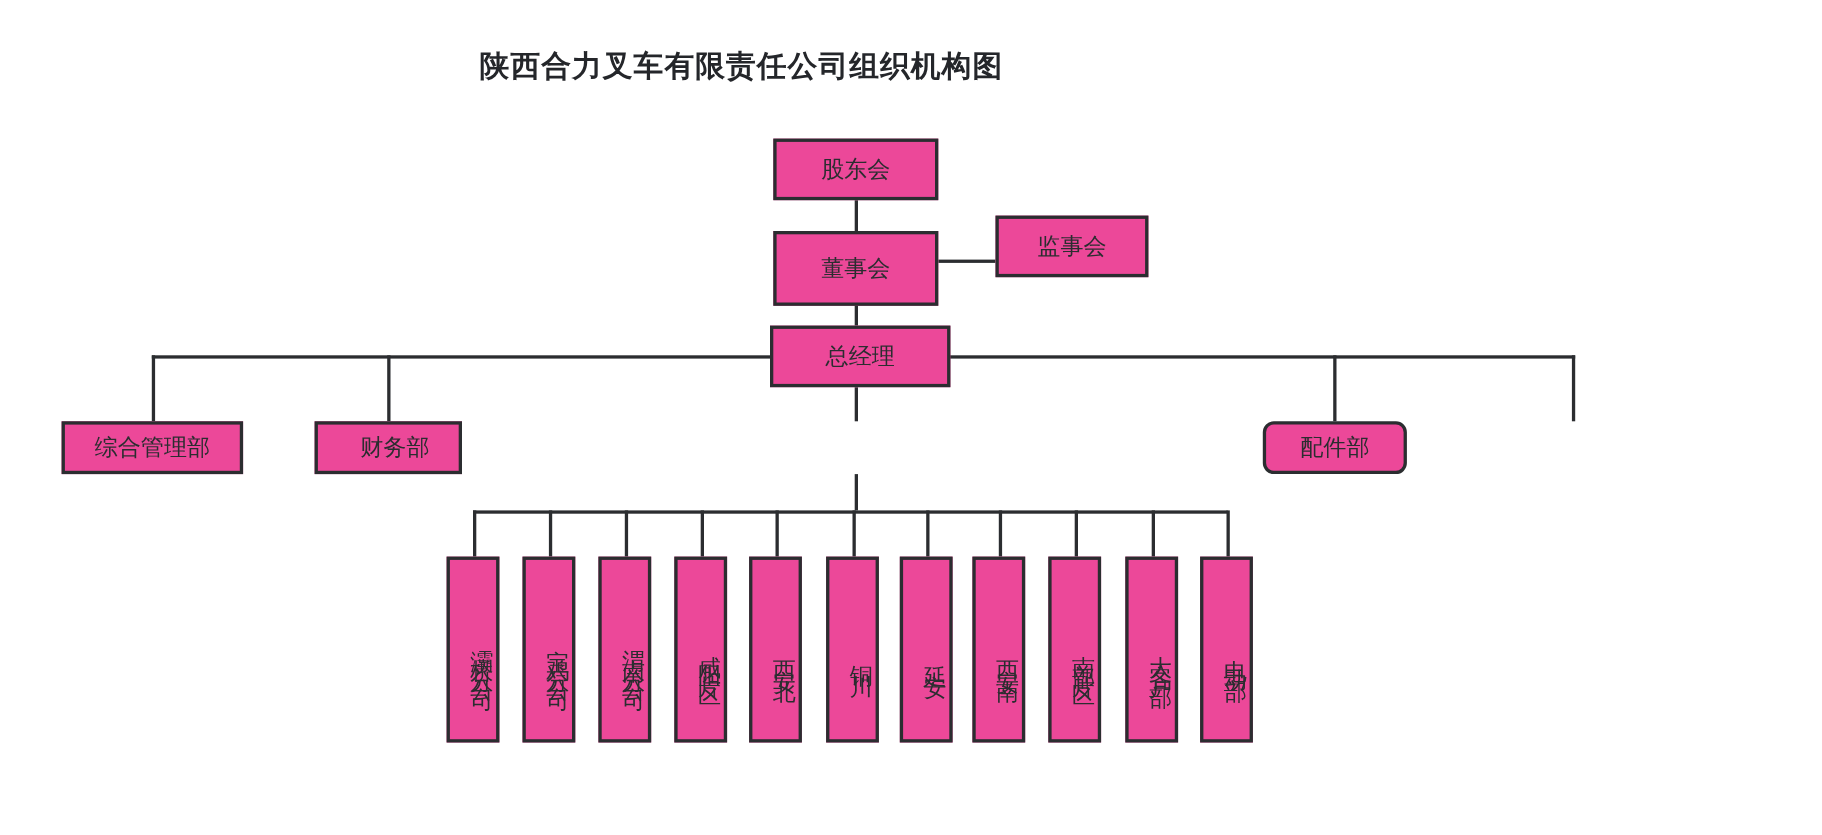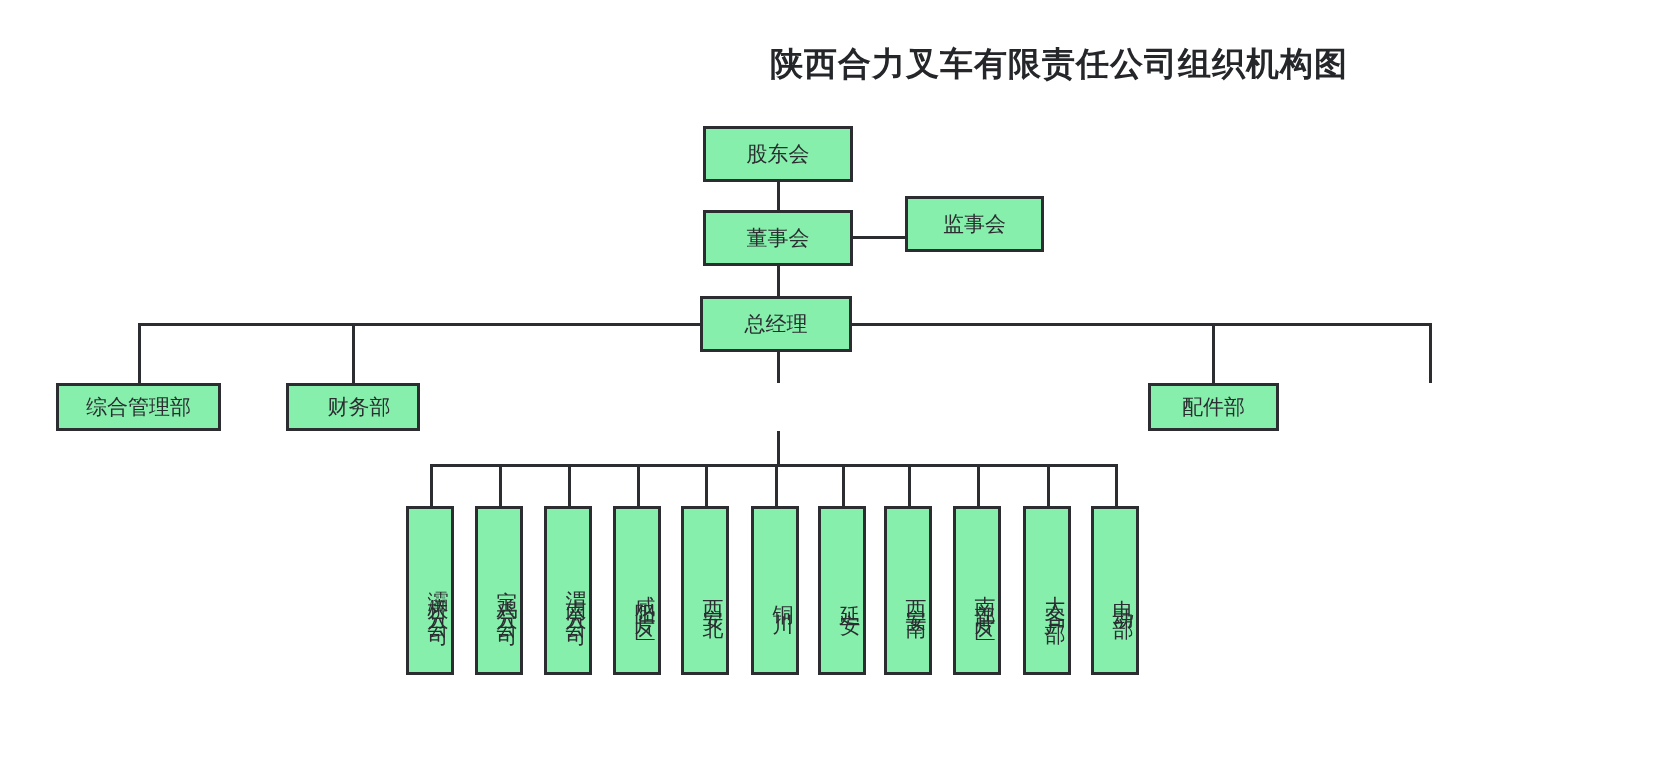--- a/index.html
+++ b/index.html
@@ -19,35 +19,35 @@
     background: #ffffff;
     overflow: hidden;
   }
 
   
   .chart-title {
     position: absolute;
     left: 0;
     top: 42px;
     width: 1348px;
-    text-align: right;
+    text-align: center;
     font-family: "Liberation Sans", "DejaVu Sans", sans-serif;
     font-weight: bold;
-    font-size: 33px;
+    font-size: 27px;
     letter-spacing: 1px;
     color: #24262a;
     white-space: nowrap;
   }
 
   
   .node {
     position: absolute;
     box-sizing: border-box;
     border: 3px solid #2b2d30;
-    background: #86efac;
+    background: #ec4899;
     display: flex;
     align-items: center;
     justify-content: center;
     font-size: 21px;
     line-height: 1.25;
     color: #2b2d30;
     text-align: center;
     white-space: nowrap;
     z-index: 2;
   }
@@ -82,45 +82,45 @@
 <body>
 
 <div id="canvas">
 
   <div class="chart-title">陕西合力叉车有限责任公司组织机构图</div>
 
   <div class="node" style="left:703px; top:126px; width:150px; height:56px;">股东会</div>
 
   <div class="vline" style="left:777px; top:182px; height:28px;"></div>
 
-  <div class="node" style="left:703px; top:210px; width:150px; height:56px;">董事会</div>
+  <div class="node" style="left:703px; top:210px; width:150px; height:68px;">董事会</div>
 
   <div class="hline" style="left:853px; top:236px; width:52px;"></div>
 
   <div class="node" style="left:905px; top:196px; width:139px; height:56px;">监事会</div>
 
   <div class="vline" style="left:777px; top:266px; height:30px;"></div>
 
-  <div class="node" style="left:700px; top:296px; width:152px; height:56px;">总经理</div>
+  <div class="node" style="left:700px; top:296px; width:164px; height:56px;">总经理</div>
 
   <div class="hline" style="left:138px; top:323px; width:564px;"></div>
   <div class="hline" style="left:850px; top:323px; width:582px;"></div>
 
   <div class="vline" style="left:138px; top:323px; height:60px;"></div>
   <div class="vline" style="left:352px; top:323px; height:60px;"></div>
   <div class="vline" style="left:777px; top:352px; height:31px;"></div>
   <div class="vline" style="left:1212px; top:323px; height:60px;"></div>
   <div class="vline" style="left:1429px; top:323px; height:60px;"></div>
 
   <div class="node" style="left:56px; top:383px; width:165px; height:48px;">综合管理部</div>
 
   <div class="node" style="left:286px; top:383px; width:134px; height:48px;padding-left:12px;">财务部</div>
 
 
-  <div class="node" style="left:1148px; top:383px; width:131px; height:48px;">配件部</div>
+  <div class="node" style="left:1148px; top:383px; width:131px; height:48px;border-radius:10px;">配件部</div>
 
 
   <div class="vline" style="left:777px; top:431px; height:33px;"></div>
 
   <div class="hline" style="left:430px; top:464px; width:686px;"></div>
 
   <div class="vline" style="left:430px; top:464px; height:42px;"></div>
   <div class="vline" style="left:499px; top:464px; height:42px;"></div>
   <div class="vline" style="left:568px; top:464px; height:42px;"></div>
   <div class="vline" style="left:637px; top:464px; height:42px;"></div>

